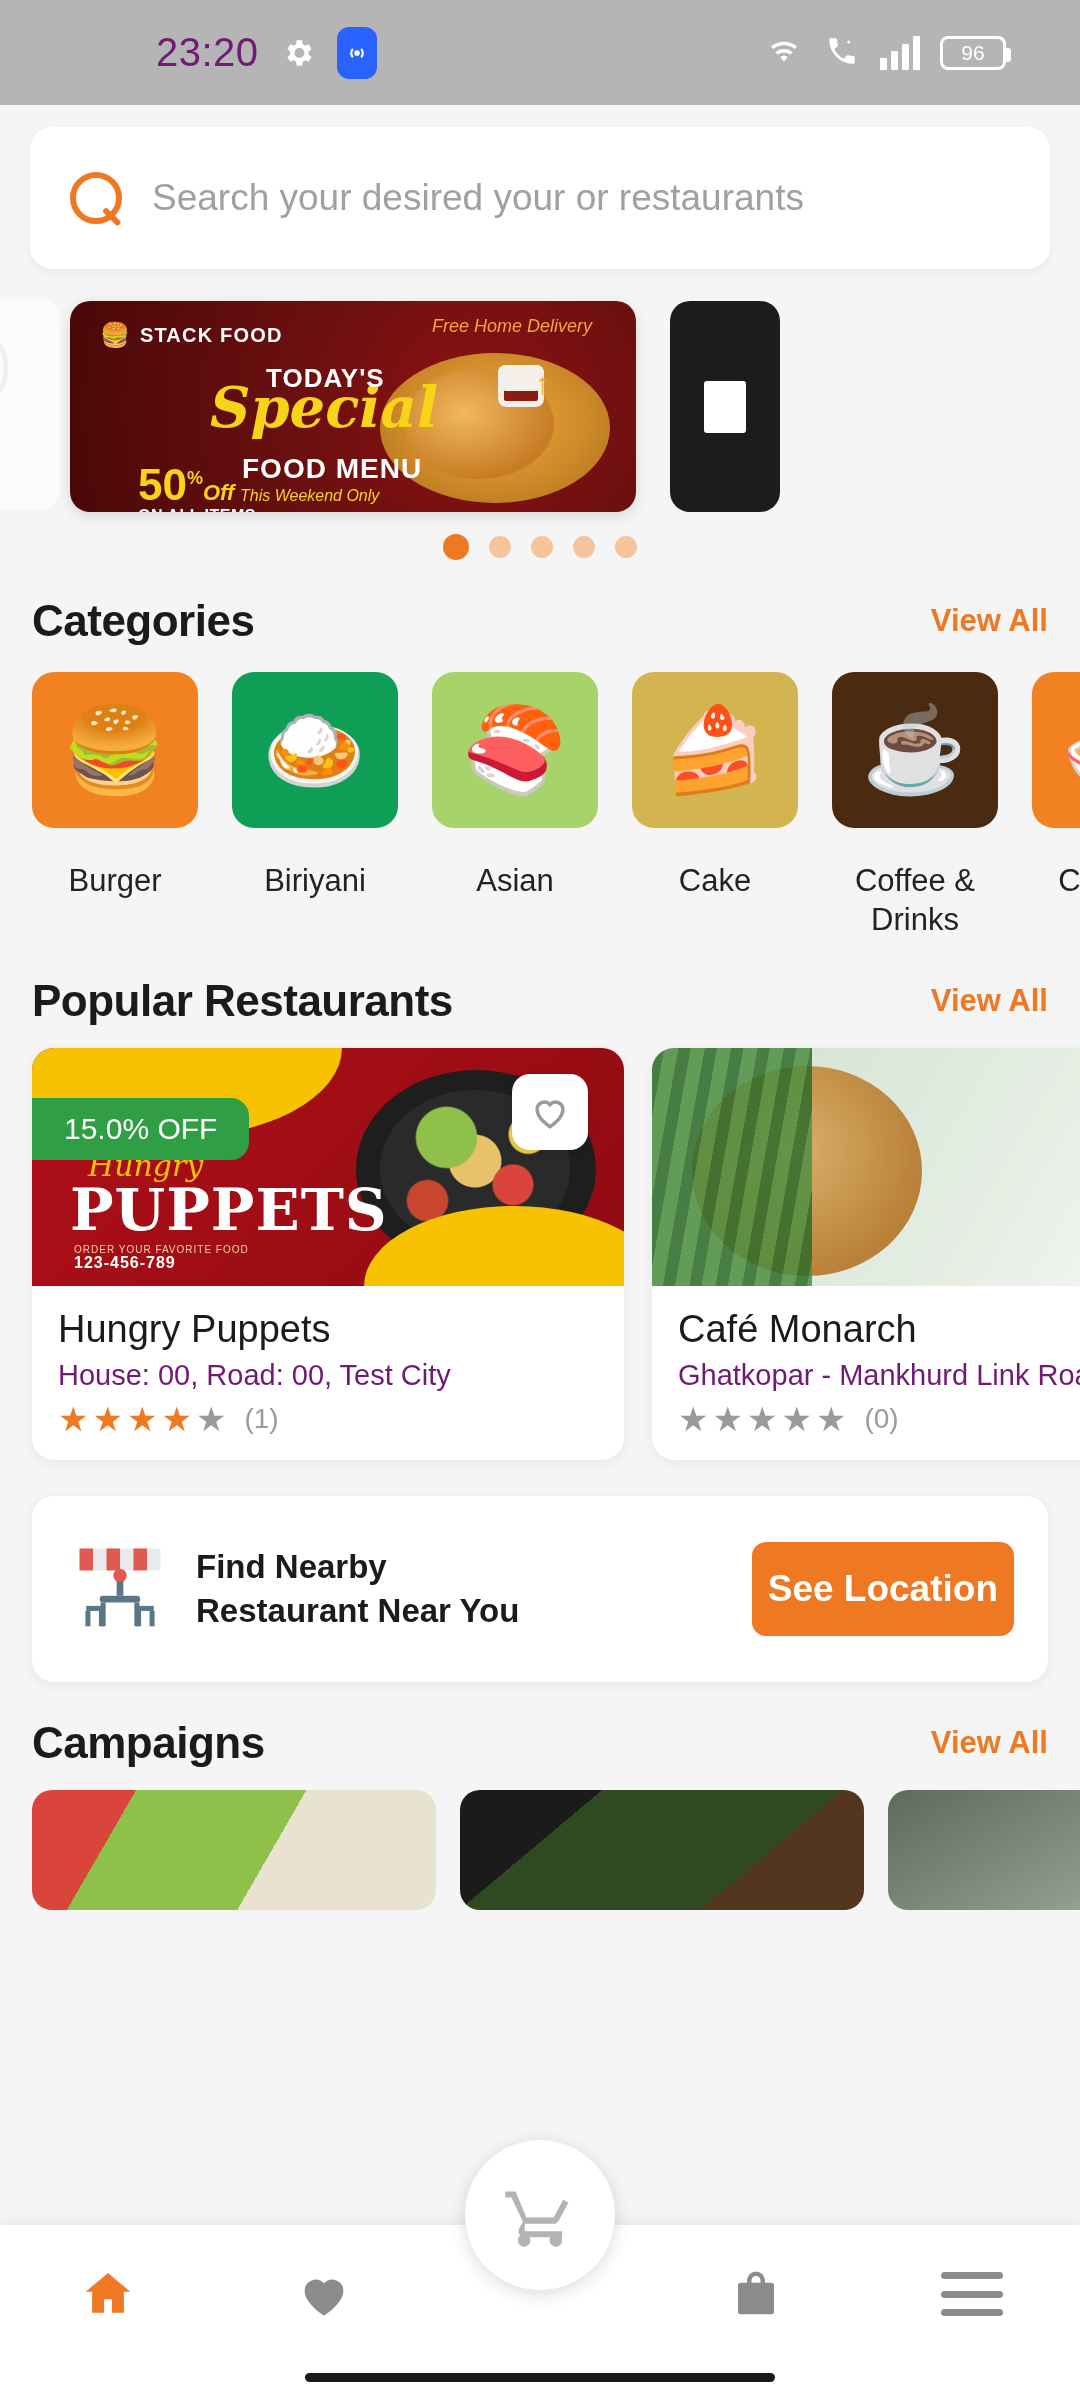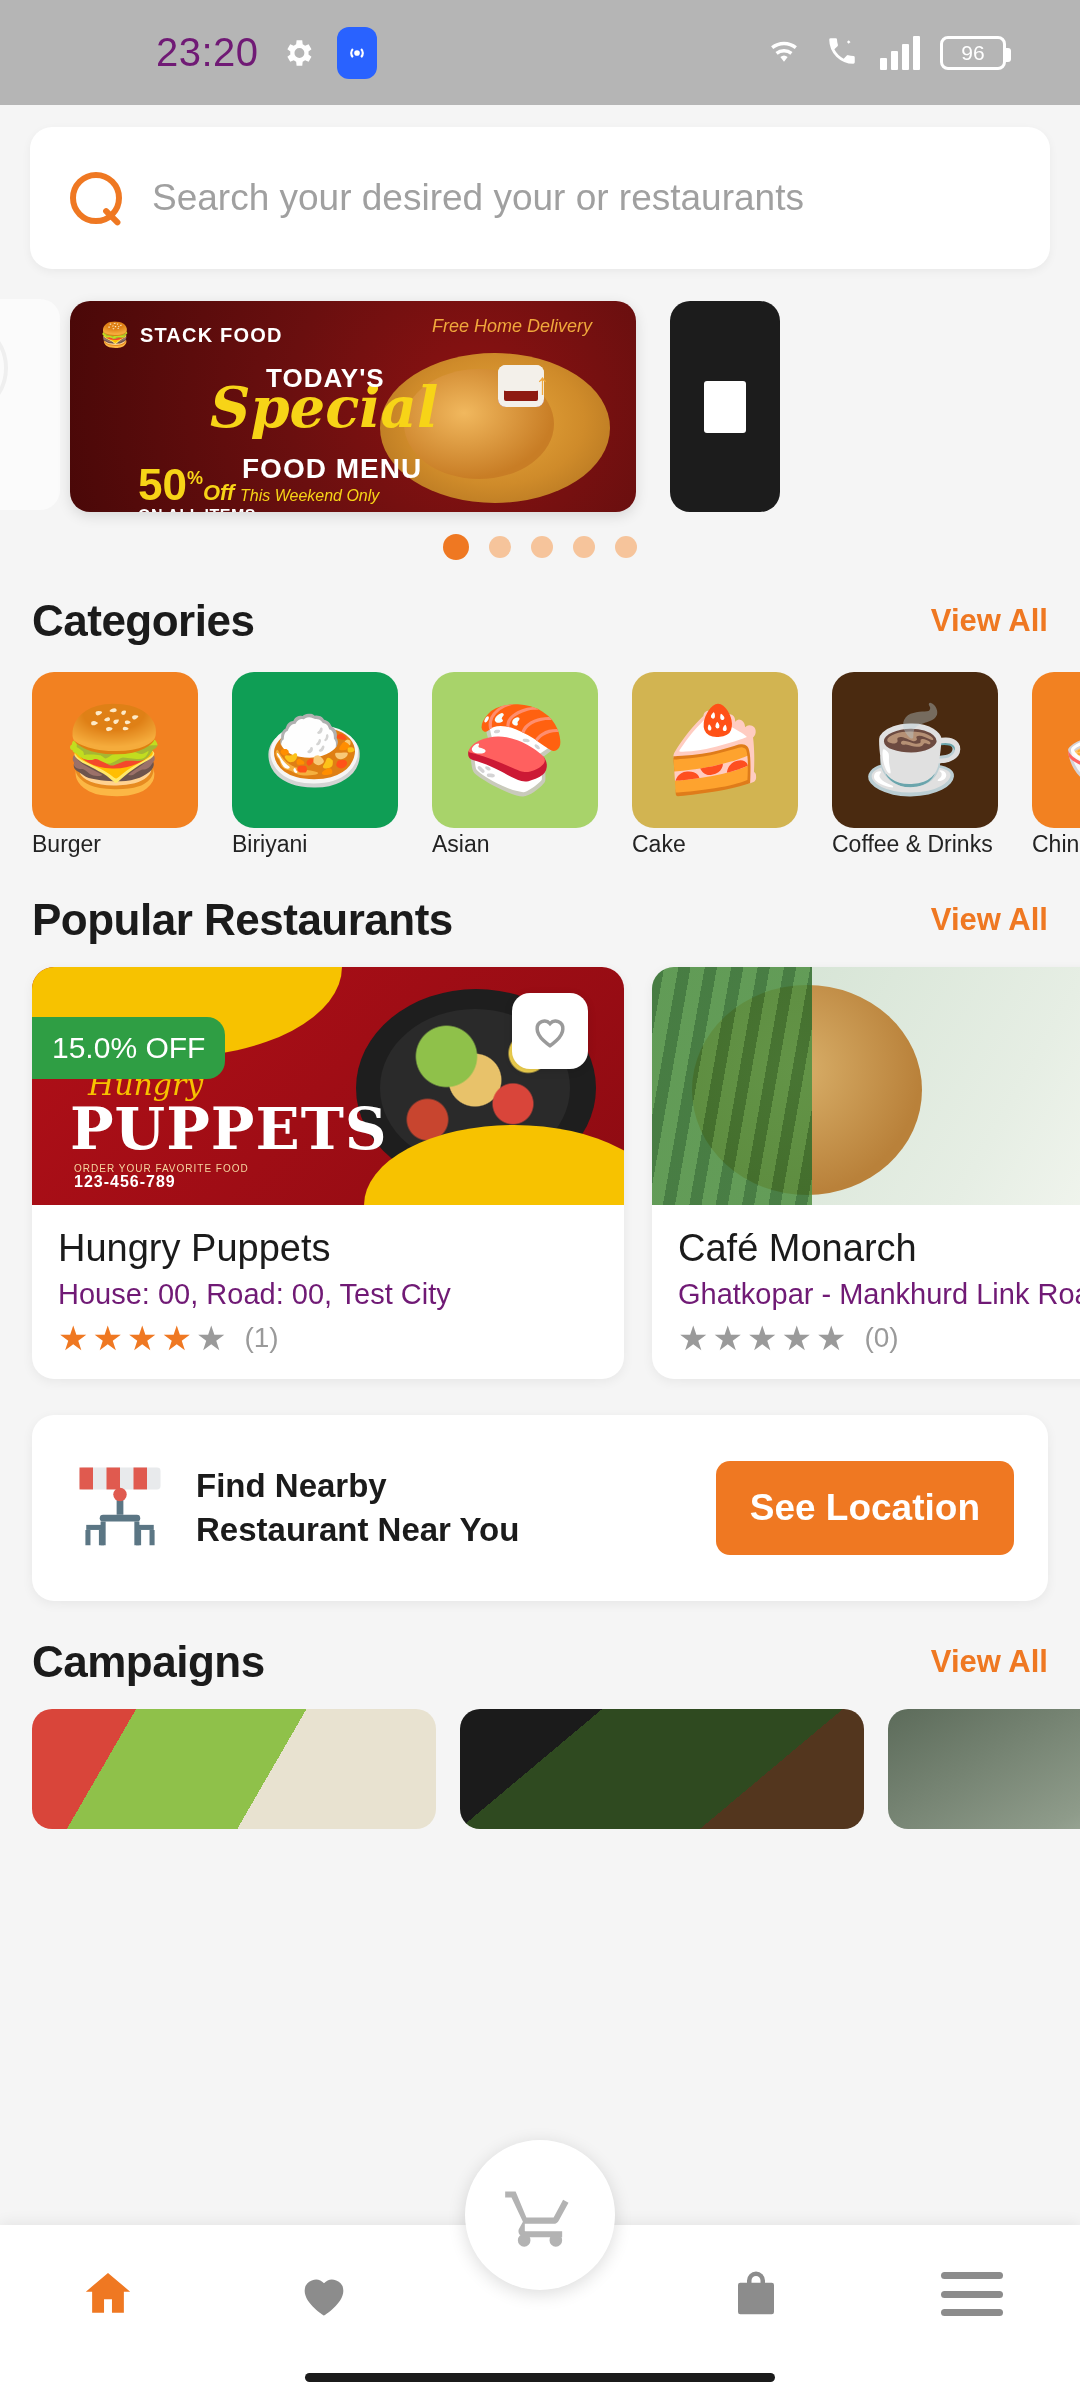--- a/index.html
+++ b/index.html
@@ -110,21 +110,21 @@
   .sec-title{ font-size:44px; font-weight:bold; color:#1b1b1b; letter-spacing:-0.5px;}
   .view-all{ font-size:31px; color:#ef7822; font-weight:bold;}
 
   
   .cats{ display:flex; gap:34px; padding:26px 32px 0 32px; }
   .cat{ width:166px; flex:none; }
   .cat-tile{
     width:166px;height:156px;border-radius:22px;position:relative;overflow:hidden;
     display:flex;align-items:center;justify-content:center;font-size:84px;line-height:1;
   }
-  .cat-lbl{ margin-top:2px;font-size:23px;color:#232323;line-height:1.25;}
+  .cat-lbl{ margin-top:34px;text-align:center;font-size:31px;color:#232323;line-height:1.25;}
 
   
   .rests{ display:flex; gap:28px; padding:22px 32px 0 32px; }
   .rcard{ width:592px; flex:none; background:#fff; border-radius:22px; overflow:hidden; box-shadow:0 3px 12px rgba(0,0,0,0.06);}
   .rcover{ height:238px; position:relative; overflow:hidden; }
   .cover-a{ background:linear-gradient(135deg,#b10f18 0%,#8e0b12 100%); }
   .cover-a:before{content:"";position:absolute;left:-30px;top:-90px;width:340px;height:180px;background:#f7c200;border-radius:0 0 60% 60%;}
   .cover-a:after{content:"";position:absolute;right:-40px;bottom:-80px;width:300px;height:160px;background:#f7c200;border-radius:60% 60% 0 0;}
   .cover-b{ background:linear-gradient(120deg,#cfe0cf 0%,#e6eee4 60%,#fbfbf7 100%); }
   .cover-b:before{content:"";position:absolute;left:40px;top:18px;width:230px;height:210px;border-radius:50%;background:radial-gradient(circle at 45% 40%,#d9b06a 0%,#b9813a 70%);}
@@ -136,21 +136,21 @@
                radial-gradient(circle at 50% 45%,#e8c26a 0 20%,transparent 21%),
                radial-gradient(circle at 25% 70%,#c8452f 0 11%,transparent 12%),
                radial-gradient(circle at 78% 28%,#f0d14e 0 10%,transparent 11%),
                #2a2a2a;}
   .hungry{position:absolute;left:56px;top:100px;color:#f7c200;font-size:30px;font-style:italic;font-family:"DejaVu Serif",serif;}
   .puppets{position:absolute;left:38px;top:128px;color:#fff;font-size:58px;font-weight:bold;letter-spacing:1px;font-family:"DejaVu Serif",serif;}
   .orderfav{position:absolute;left:42px;top:196px;color:#f5d6a0;font-size:10px;letter-spacing:1px;}
   .phone{position:absolute;left:42px;bottom:14px;color:#fff;font-size:16px;font-weight:bold;letter-spacing:1px;}
   .off-badge{
     position:absolute;left:0;top:50px;background:#2f9e44;color:#fff;
-    font-size:30px;padding:14px 20px;border-radius:0 18px 18px 0;font-weight:normal;
+    font-size:30px;padding:14px 32px;border-radius:0 18px 18px 0;font-weight:normal;
   }
   .fav-btn{
     position:absolute;right:36px;top:26px;width:76px;height:76px;background:#fff;border-radius:18px;
     display:flex;align-items:center;justify-content:center;box-shadow:0 2px 8px rgba(0,0,0,.12);
   }
   .fav-btn svg{width:44px;height:44px;}
   .rbody{ padding:22px 26px 24px 26px; }
   .rname{ font-size:38px; color:#1b1b1b; font-weight:normal; }
   .raddr{ font-size:29px; color:#701a75; margin-top:8px; white-space:nowrap; overflow:hidden;}
   .rrate{ display:flex; align-items:center; gap:4px; margin-top:10px; }
@@ -160,21 +160,21 @@
 
   
   .nearby{
     margin:36px 32px 0 32px;background:#fff;border-radius:22px;height:186px;
     display:flex;align-items:center;padding:0 34px;gap:22px;box-shadow:0 3px 12px rgba(0,0,0,.06);
   }
   .shop-ic{width:108px;height:108px;flex:none;position:relative;}
   .nearby-txt{font-size:33px;font-weight:bold;color:#1b1b1b;line-height:1.32;flex:1;}
   .see-loc{
     background:#ef7822;color:#fff;font-size:37px;font-weight:bold;
-    padding:26px 34px;border-radius:14px;white-space:nowrap;
+    padding:26px 16px;border-radius:14px;white-space:nowrap;
   }
 
   
   .camps{ display:flex; gap:24px; padding:22px 32px 0 32px; }
   .camp{ width:404px;height:120px;flex:none;border-radius:20px;overflow:hidden;position:relative;}
   .camp1{background:linear-gradient(120deg,#d9453a 0 22%,#8fc14a 22% 58%,#e8e2d0 58% 100%);}
   .camp2{background:linear-gradient(140deg,#1b1b1b 0 26%,#2f4a20 26% 70%,#53361e 70% 100%);}
   .camp3{background:linear-gradient(150deg,#5c6b5a 0%,#8e9b8a 60%,#c7cfc2 100%);}
 
   

